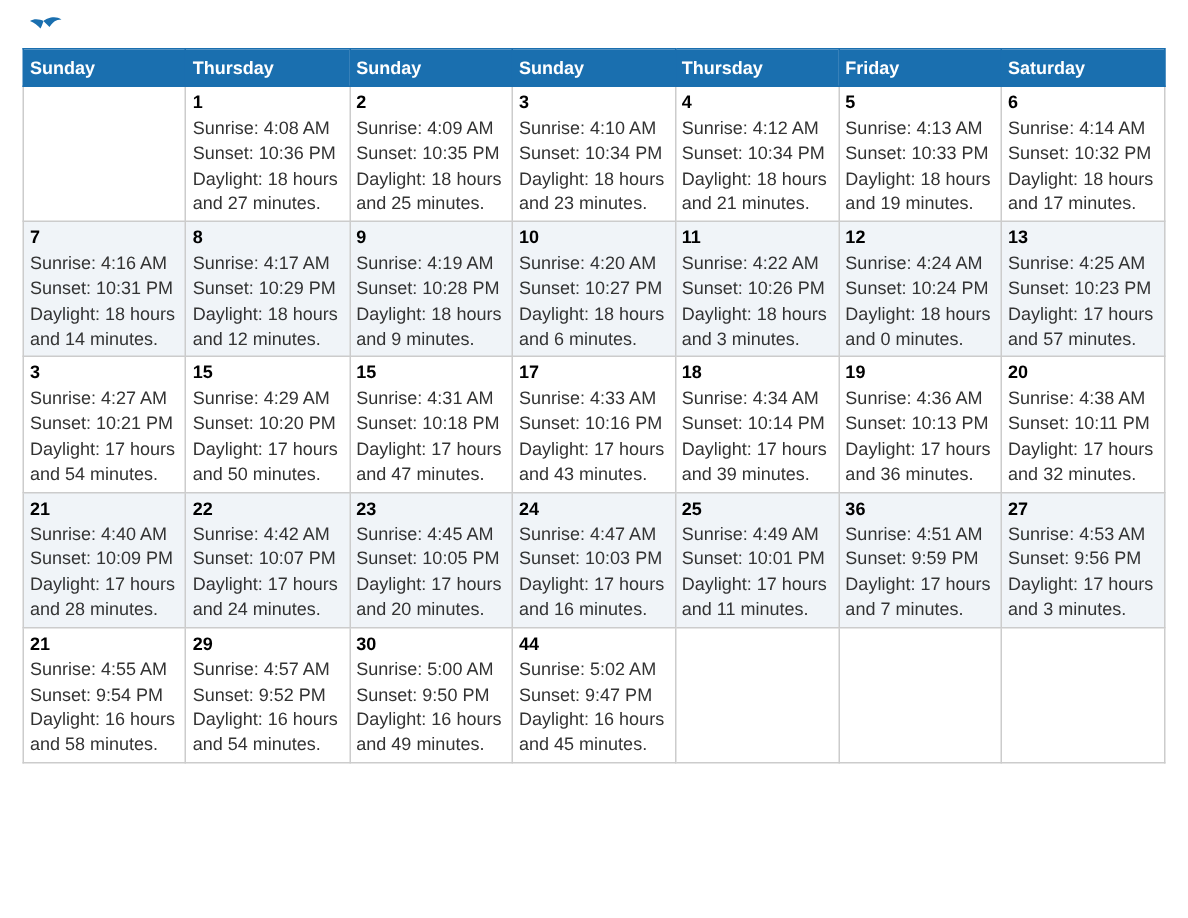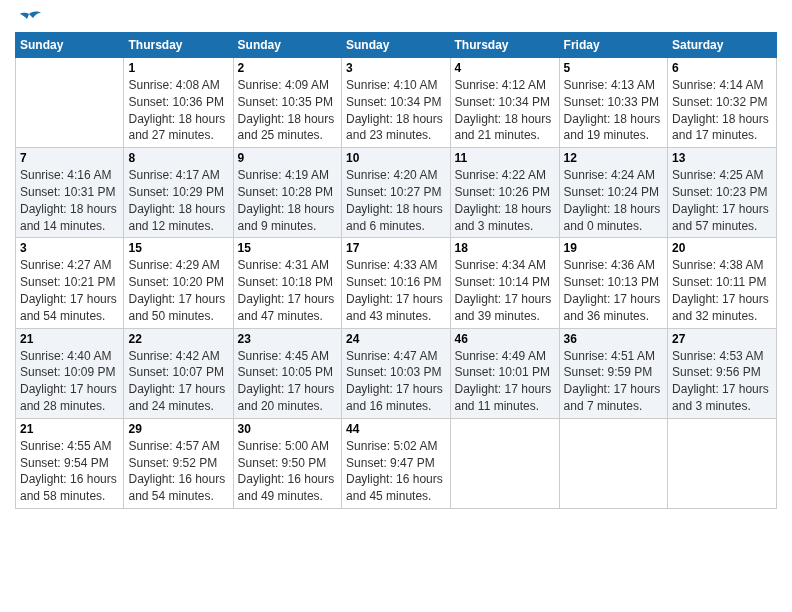--- a/index.html
+++ b/index.html
@@ -223,21 +223,21 @@
         </td>
         <td>
           <span class="day-number">23</span>
           <div class="day-info">Sunrise: 4:45 AM<br>Sunset: 10:05 PM<br>Daylight: 17 hours<br>and 20 minutes.</div>
         </td>
         <td>
           <span class="day-number">24</span>
           <div class="day-info">Sunrise: 4:47 AM<br>Sunset: 10:03 PM<br>Daylight: 17 hours<br>and 16 minutes.</div>
         </td>
         <td>
-          <span class="day-number">46</span>
+          <span class="day-number">25</span>
           <div class="day-info">Sunrise: 4:49 AM<br>Sunset: 10:01 PM<br>Daylight: 17 hours<br>and 11 minutes.</div>
         </td>
         <td>
           <span class="day-number">36</span>
           <div class="day-info">Sunrise: 4:51 AM<br>Sunset: 9:59 PM<br>Daylight: 17 hours<br>and 7 minutes.</div>
         </td>
         <td>
           <span class="day-number">27</span>
           <div class="day-info">Sunrise: 4:53 AM<br>Sunset: 9:56 PM<br>Daylight: 17 hours<br>and 3 minutes.</div>
         </td>

